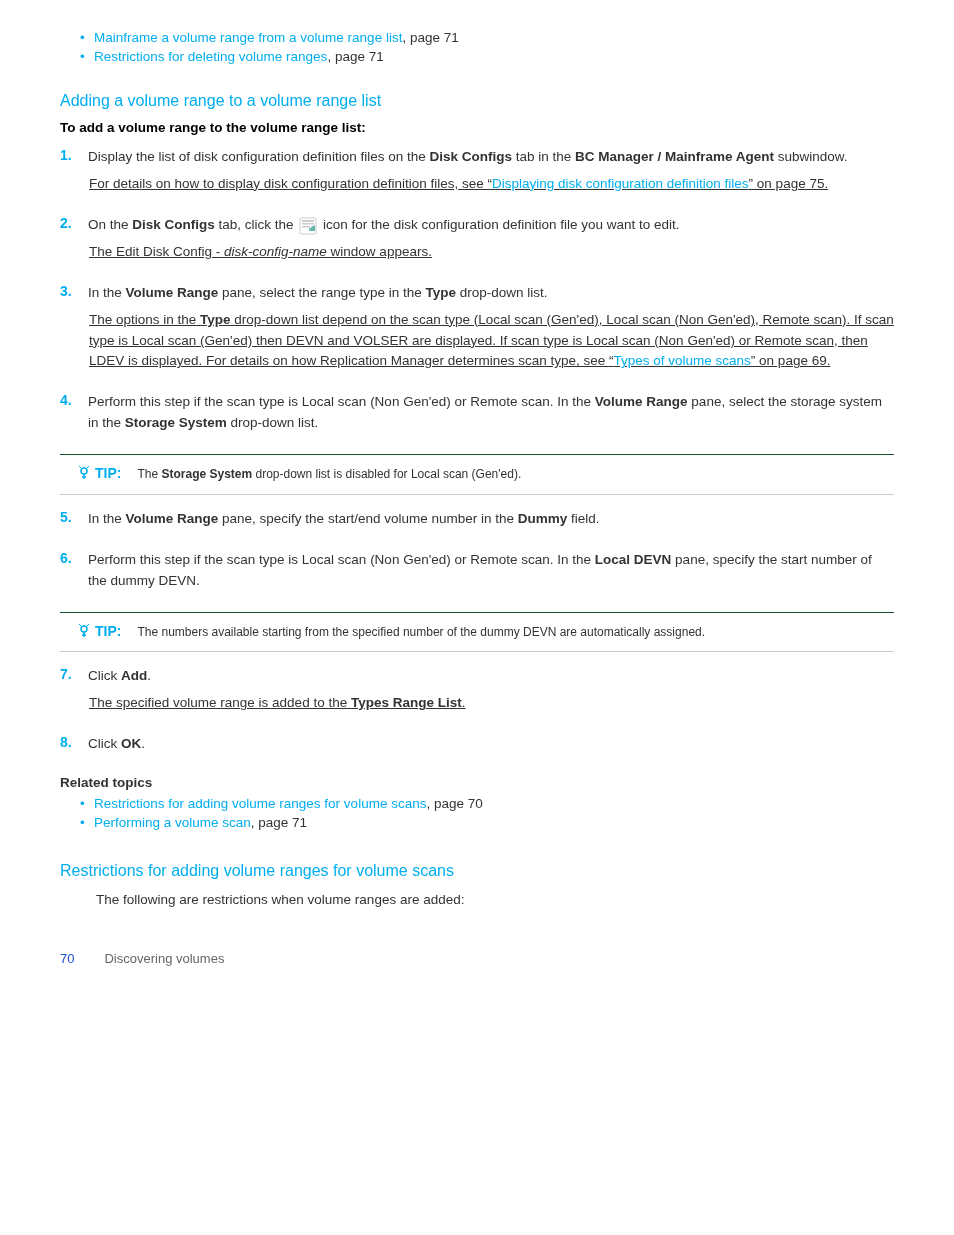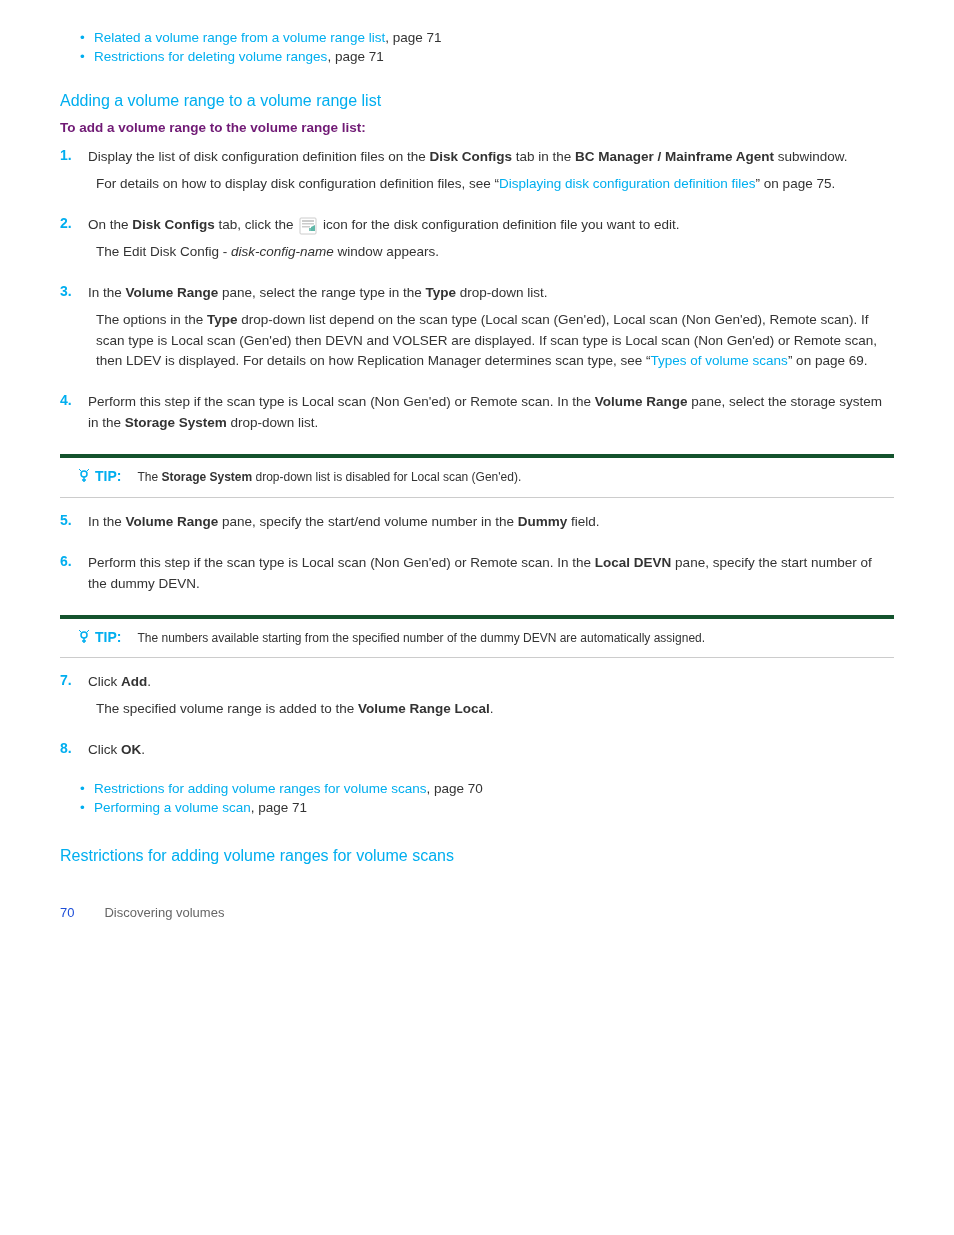--- a/index.html
+++ b/index.html
@@ -38,21 +38,21 @@
     h2.section-title {
       font-size: 16px;
       font-weight: normal;
       color: #00aeef;
       margin-bottom: 10px;
       margin-top: 8px;
     }
 
     .bold-instruction {
       font-weight: bold;
-      color: #701a75;
+      color: #000000;
       margin-bottom: 12px;
       font-size: 13.5px;
     }
 
     .step-list {
       list-style: none;
       padding: 0;
       margin: 0 0 10px 0;
     }
     .step-list > li {
@@ -70,26 +70,27 @@
     }
     .step-content {
       flex: 1;
     }
     .step-content p {
       margin-bottom: 6px;
       line-height: 1.55;
     }
     .step-content .sub-note {
       margin-top: 6px;
-      margin-left: 8px;
+      margin-left: 1px;
       line-height: 1.55;
+      text-decoration: underline;
     }
 
     .tip-box {
-      border-top: 4px solid #14532d;
+      border-top: 1px solid #14532d;
       border-bottom: 1px solid #ccc;
       padding: 10px 0 10px 16px;
       margin: 14px 0 14px 0;
       display: flex;
       align-items: flex-start;
       gap: 8px;
     }
     .tip-icon {
       color: #00aeef;
       font-size: 14px;
@@ -142,21 +143,21 @@
 
     .section2 {
       margin-top: 32px;
     }
   </style>
 </head>
 <body>
 
 <ul class="bullet-list">
   <li>
-    <a class="link">Related a volume range from a volume range list</a><span>, page 71</span>
+    <a class="link">Mainframe a volume range from a volume range list</a><span>, page 71</span>
   </li>
   <li>
     <a class="link">Restrictions for deleting volume ranges</a><span>, page 71</span>
   </li>
 </ul>
 
 <h2 class="section-title">Adding a volume range to a volume range list</h2>
 
 <p class="bold-instruction">To add a volume range to the volume range list:</p>
 
@@ -250,42 +251,44 @@
   <div class="tip-text">
     The numbers available starting from the specified number of the dummy DEVN are automatically assigned.
   </div>
 </div>
 
 <ol class="step-list">
   <li>
     <span class="step-num">7.</span>
     <div class="step-content">
       <p>Click <b>Add</b>.</p>
-      <p class="sub-note">The specified volume range is added to the <b>Volume Range Local</b>.</p>
+      <p class="sub-note">The specified volume range is added to the <b>Types Range List</b>.</p>
     </div>
   </li>
   <li>
     <span class="step-num">8.</span>
     <div class="step-content">
       <p>Click <b>OK</b>.</p>
     </div>
   </li>
 </ol>
 
 <div style="margin-top:8px;margin-bottom:28px;">
+  <p class="related-topics-header">Related topics</p>
   <ul class="bullet-list">
     <li>
       <a class="link">Restrictions for adding volume ranges for volume scans</a><span>, page 70</span>
     </li>
     <li>
       <a class="link">Performing a volume scan</a><span>, page 71</span>
     </li>
   </ul>
 </div>
 
 <div class="section2">
   <h2 class="section-title">Restrictions for adding volume ranges for volume scans</h2>
+  <p style="margin-left:36px;line-height:1.55;">The following are restrictions when volume ranges are added:</p>
 </div>
 
 <div class="page-footer">
   <span class="page-num">70</span>
   <span>Discovering volumes</span>
 </div>
 
 </body></html>

